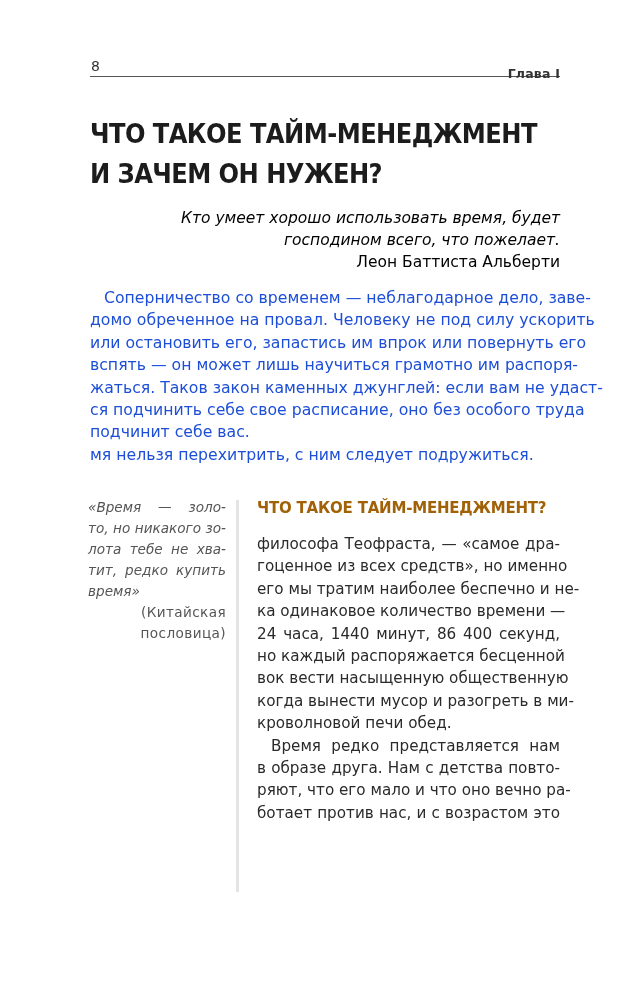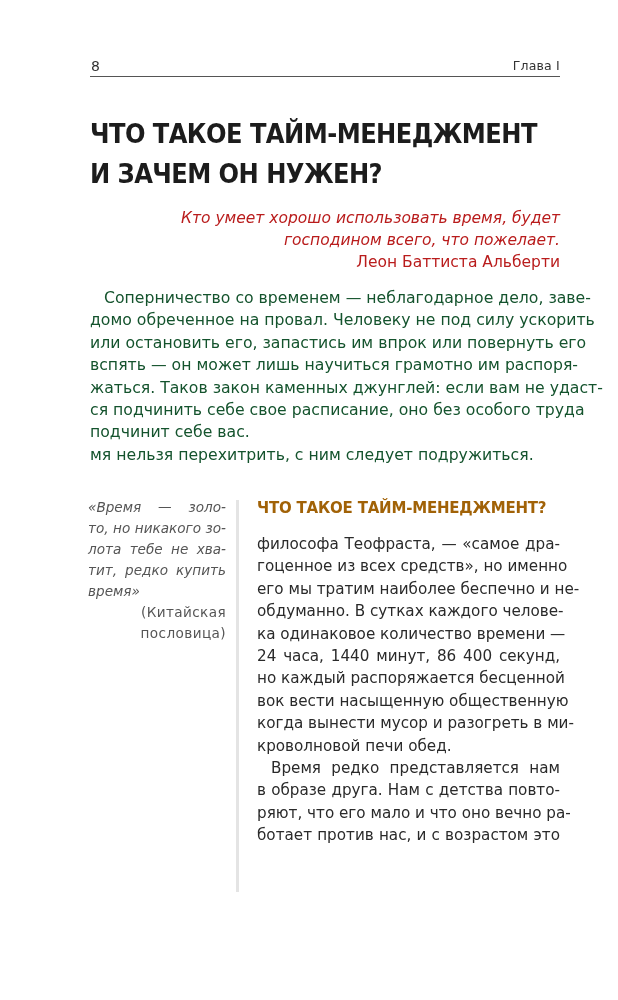--- a/index.html
+++ b/index.html
@@ -27,23 +27,24 @@
       color: #333333;
     }
     .page-number {
       position: absolute;
       left: 1px;
       top: 0;
     }
     .running-head {
       position: absolute;
       right: 0;
-      top: 0;
+      top: 8px;
       font-size: 12.5px;
       letter-spacing: 0.2px;
+      font-weight: bold;
     }
     .chapter-title {
       position: absolute;
       left: 90px;
       top: 114px;
       width: 480px;
       margin: 0;
       font-family: "DejaVu Sans", sans-serif;
       font-weight: bold;
       font-size: 26px;
@@ -55,39 +56,39 @@
     }
     .chapter-title span { display: block; white-space: nowrap; }
     .epigraph {
       position: absolute;
       right: 58px;
       top: 207px;
       width: 420px;
       text-align: right;
       font-size: 15.5px;
       line-height: 22px;
-      color: #b91c1c;
+      color: #000000;
     }
     .epigraph .quote-line {
       display: block;
       font-style: italic;
       white-space: nowrap;
     }
     .epigraph .author {
       display: block;
       white-space: nowrap;
     }
     .intro {
       position: absolute;
       left: 90px;
       top: 287px;
       width: 470px;
       font-size: 15.7px;
       line-height: 22.4px;
-      color: #14532d;
+      color: #1d4ed8;
     }
     .intro .line, .main-col .line {
       display: block;
       white-space: nowrap;
       text-align: justify;
       text-align-last: justify;
       height: 22.4px;
     }
     .intro .line.last, .main-col .line.last {
       text-align-last: left;
@@ -188,21 +189,20 @@
 </aside>
 
 <div class="separator"></div>
 
 <section class="main-col">
   <h2 class="subheading">ЧТО ТАКОЕ ТАЙМ-МЕНЕДЖМЕНТ?</h2>
   <div>
     <span class="line">философа Теофраста, — «самое дра-</span>
     <span class="line">гоценное из всех средств», но именно</span>
     <span class="line">его мы тратим наиболее беспечно и не-</span>
-    <span class="line">обдуманно. В сутках каждого челове-</span>
     <span class="line">ка одинаковое количество времени —</span>
     <span class="line">24 часа, 1440 минут, 86 400 секунд,</span>
     <span class="line">но каждый распоряжается бесценной</span>
     <span class="line">вок вести насыщенную общественную</span>
     <span class="line">когда вынести мусор и разогреть в ми-</span>
     <span class="line last">кроволновой печи обед.</span>
   </div>
   <div>
     <span class="line indent">Время редко представляется нам</span>
     <span class="line">в образе друга. Нам с детства повто-</span>

